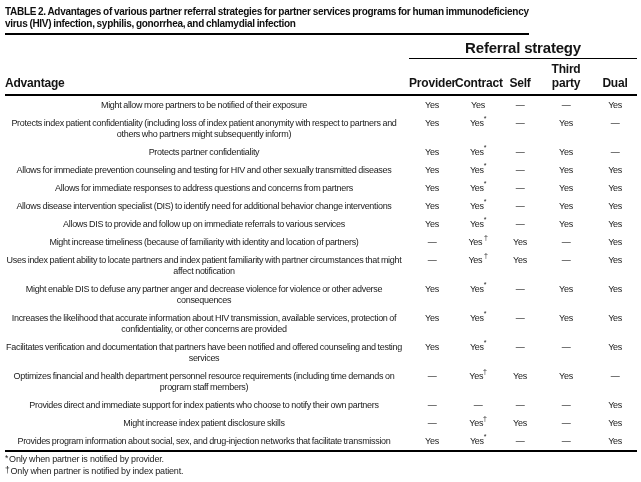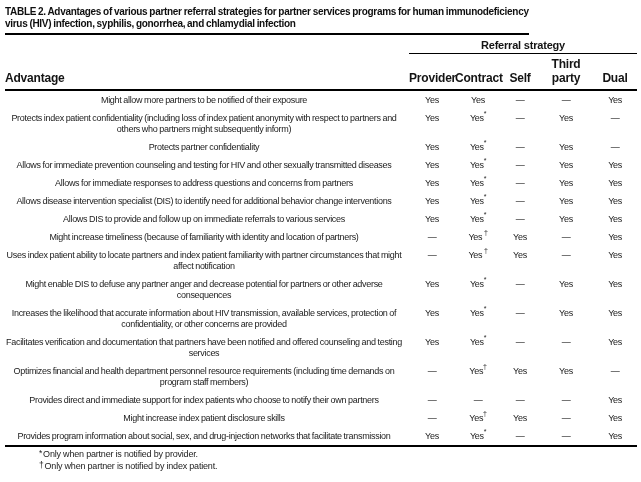--- a/index.html
+++ b/index.html
@@ -36,21 +36,21 @@
   }
   col.c-adv   { width: 404px; }
   col.c-prov  { width: 46px; }
   col.c-cont  { width: 46px; }
   col.c-self  { width: 38px; }
   col.c-third { width: 54px; }
   col.c-dual  { width: 44px; }
   th { font-weight: bold; }
   tr.group-row th.blank { border: none; }
   tr.group-row th.group {
-    font-size: 11px;
+    font-size: 15px;
     letter-spacing: -0.2px;
     text-align: center;
     padding: 4px 0 2px 0;
     border-bottom: 1px solid #000;
     color: #141414;
   }
   tr.cols-row th {
     font-size: 12px;
     letter-spacing: -0.2px;
     padding: 3px 0 4px 0;
@@ -74,21 +74,20 @@
     font-size: 7px;
     line-height: 0;
     position: relative;
     top: -1px;
   }
   .footnotes {
     padding-top: 2px;
     font-size: 9px;
     line-height: 11.5px;
     letter-spacing: -0.2px;
-    margin-left: 34px;
   }
   .fn-marker {
     font-size: 8.5px;
     position: relative;
     top: -1px;
     margin-right: 1px;
   }
 </style>
 </head>
 <body>
@@ -186,21 +185,21 @@
         </tr>
         <tr>
           <td class="adv">Uses index patient ability to locate partners and index patient familiarity with partner circumstances that might affect notification</td>
           <td class="val">—</td>
           <td class="val">Yes <sup>†</sup></td>
           <td class="val">Yes</td>
           <td class="val">—</td>
           <td class="val">Yes</td>
         </tr>
         <tr>
-          <td class="adv">Might enable DIS to defuse any partner anger and decrease potential for partners or other adverse consequences</td>
+          <td class="adv">Might enable DIS to defuse any partner anger and decrease violence for violence or other adverse consequences</td>
           <td class="val">Yes</td>
           <td class="val">Yes<sup>*</sup></td>
           <td class="val">—</td>
           <td class="val">Yes</td>
           <td class="val">Yes</td>
         </tr>
         <tr>
           <td class="adv">Increases the likelihood that accurate information about HIV transmission, available services, protection of confidentiality, or other concerns are provided</td>
           <td class="val">Yes</td>
           <td class="val">Yes<sup>*</sup></td>

